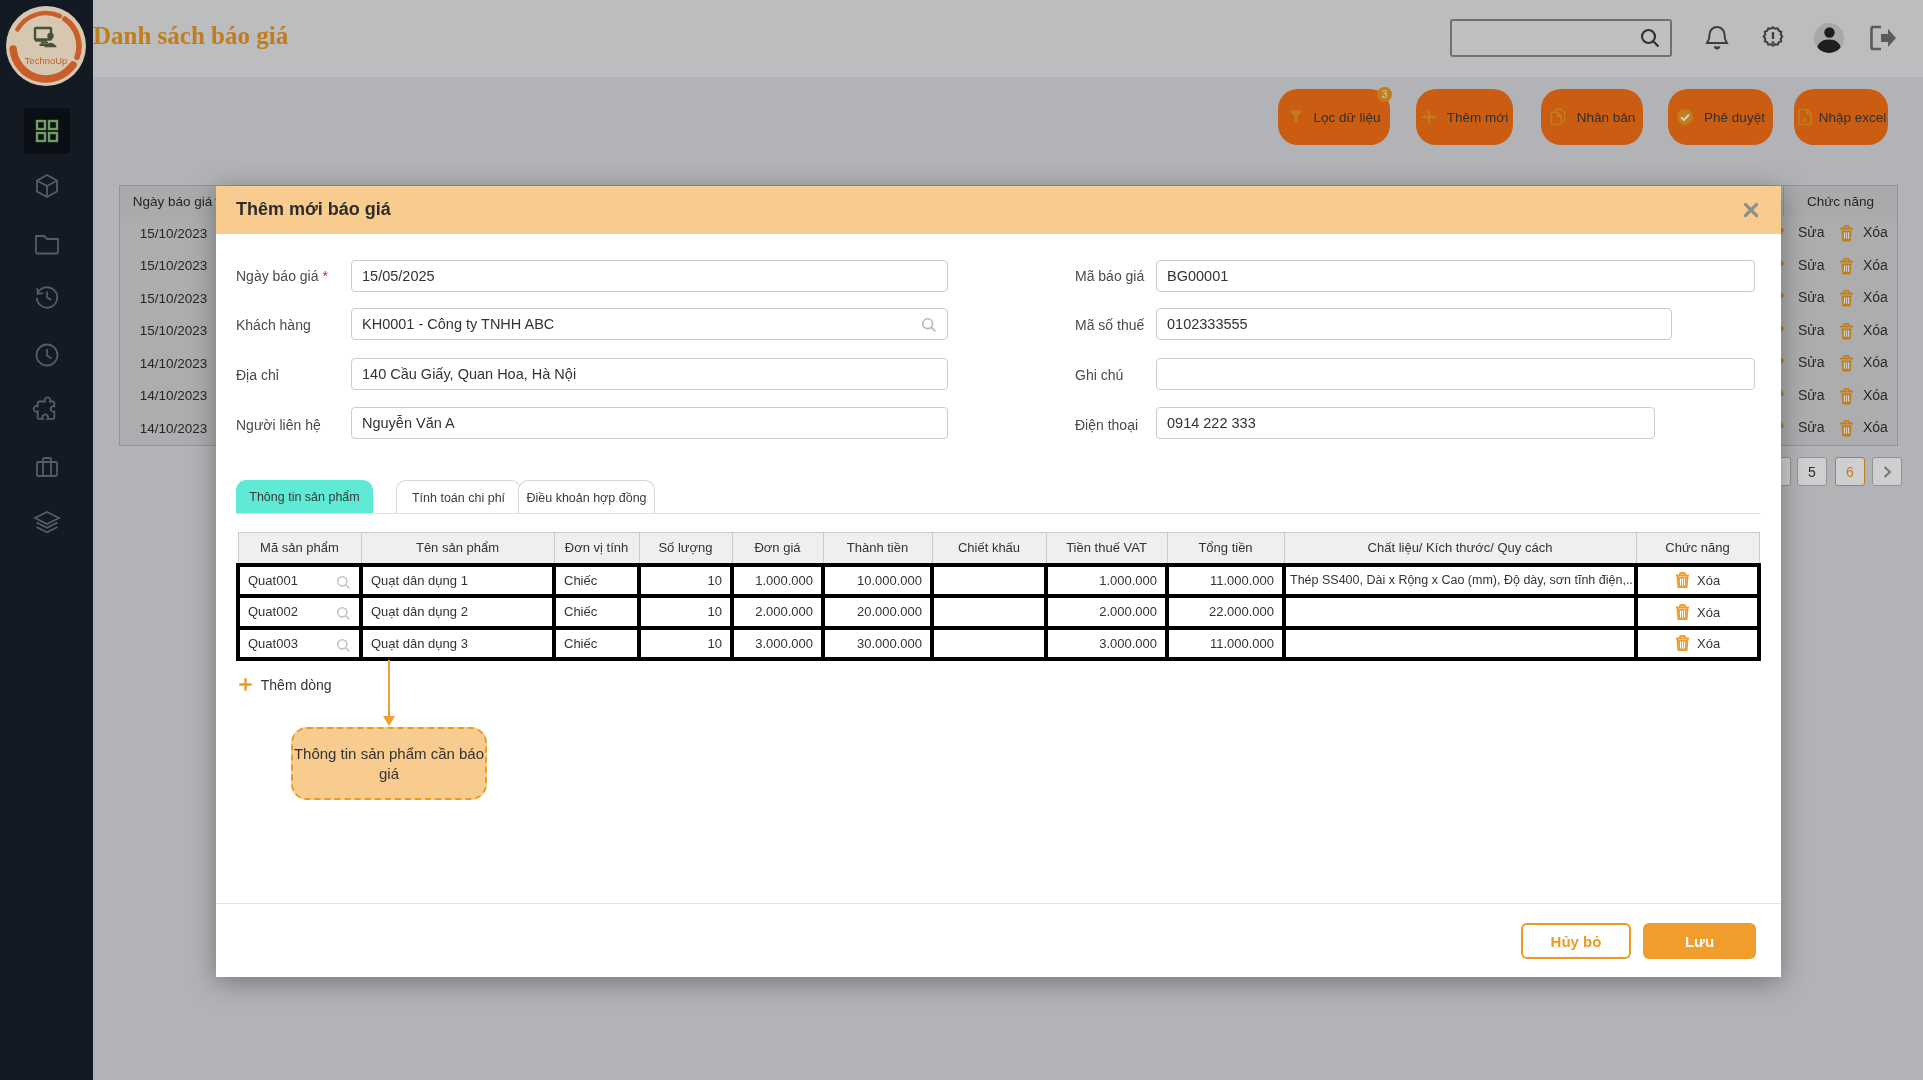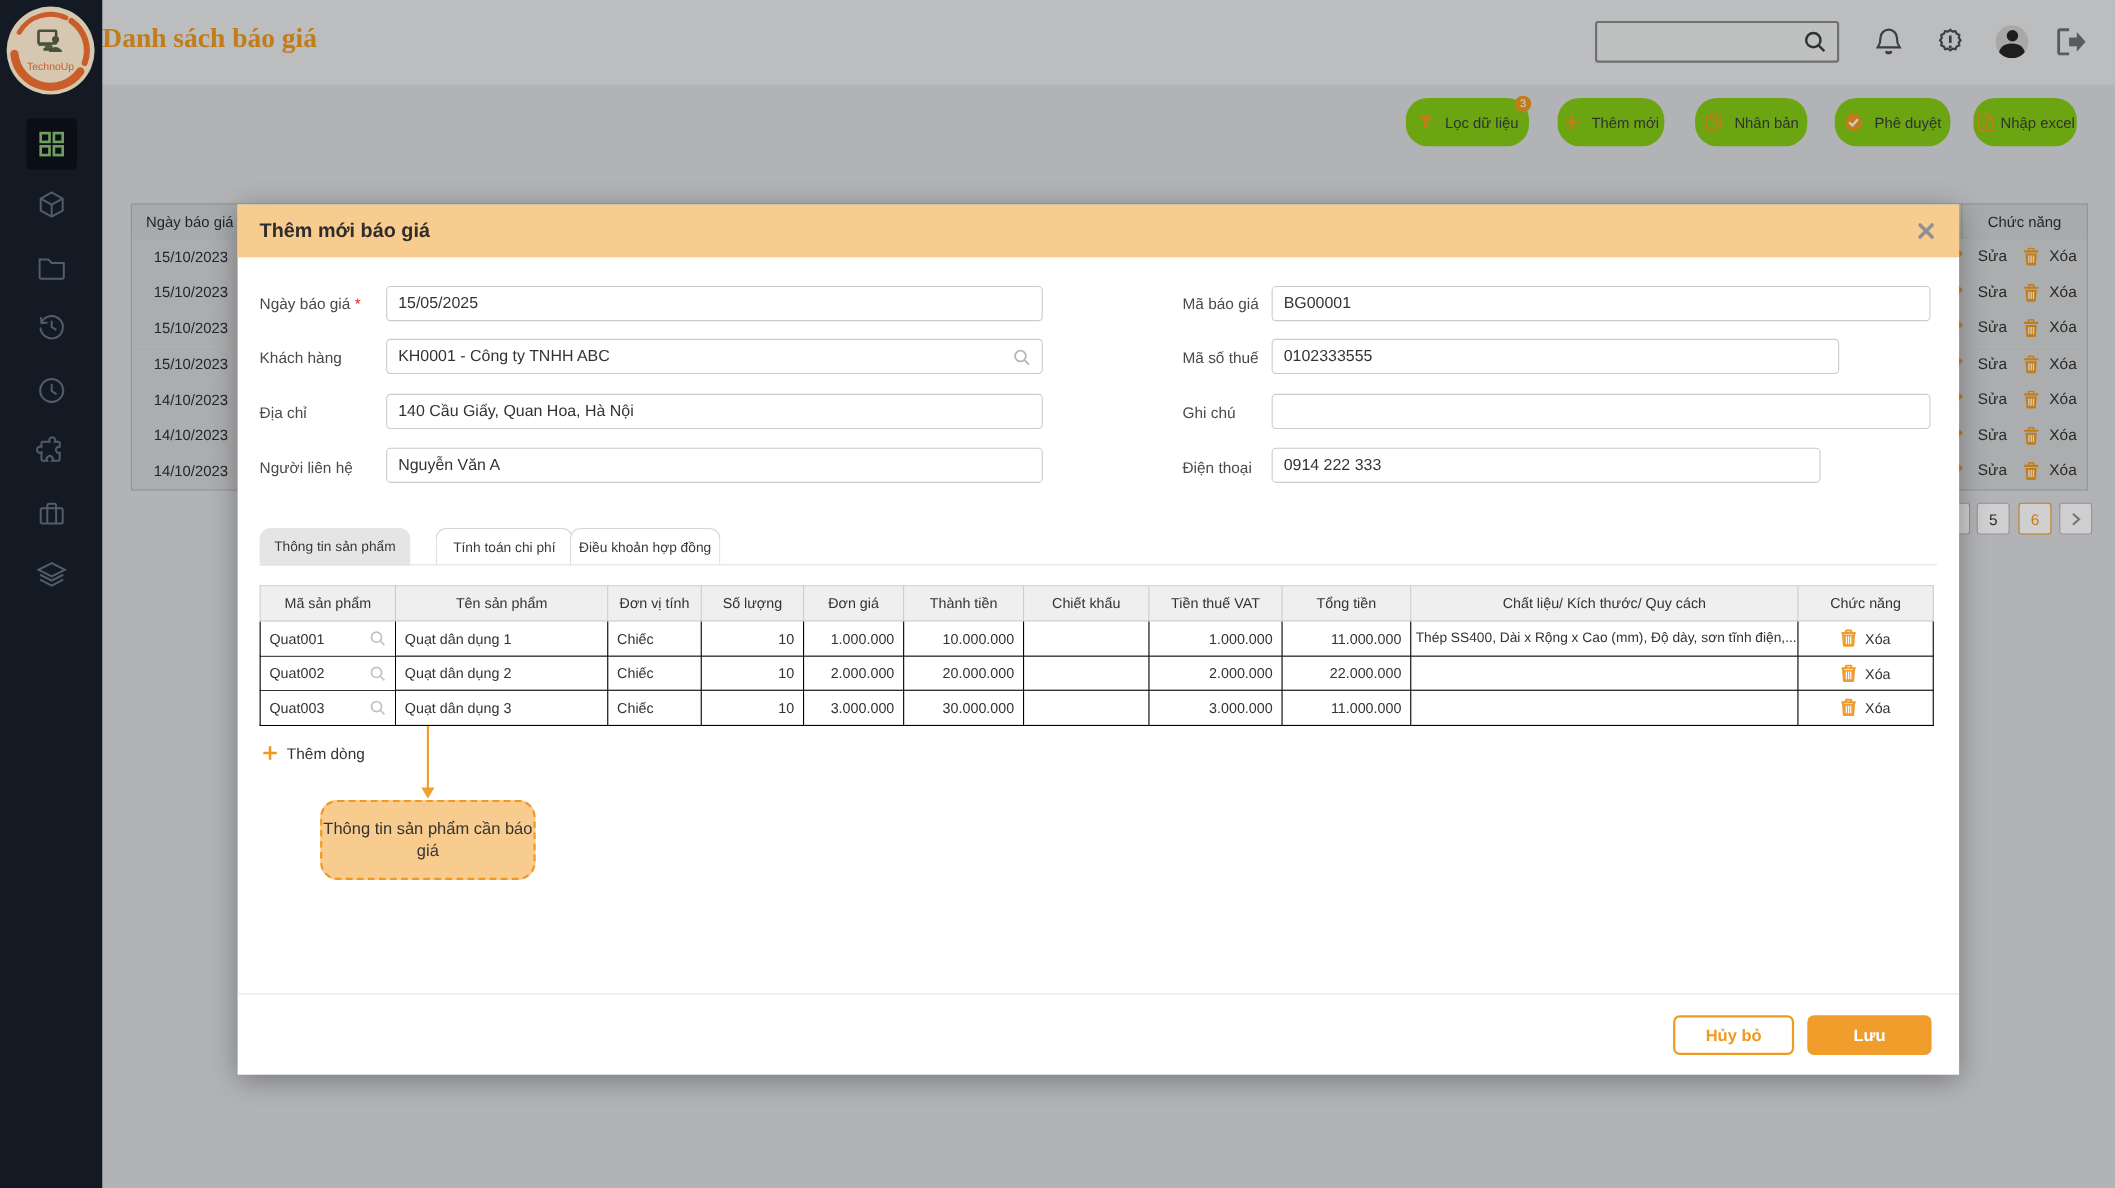--- a/index.html
+++ b/index.html
@@ -14,21 +14,21 @@
 
 #header { position:absolute; left:93px; top:0; width:1830px; height:77px; background:#e8e9eb; z-index:1; }
 #title { position:absolute; left:0; top:22px; width:1718px; font-size:25px; font-weight:700; color:#ee9a20;font-family:Liberation Serif, serif; }
 #searchbox { position:absolute; left:1357px; top:19px; width:222px; height:38px; background:#eceded; border:2px solid #8a8b8d; border-radius:3px; }
 .hicon { position:absolute; top:0; }
 
 
 #content { position:absolute; left:93px; top:77px; width:1830px; height:1003px; background:#dbdde0; z-index:1; }
 
 
-.pill { position:absolute; top:12px; height:44px; background:#84cc16; border-radius:20px; display:flex; align-items:center; justify-content:center; gap:10px; font-size:13.5px; color:#3c3c3c; white-space:nowrap; }
+.pill { position:absolute; top:12px; height:56px; background:#f97316; border-radius:20px; display:flex; align-items:center; justify-content:center; gap:10px; font-size:13.5px; color:#3c3c3c; white-space:nowrap; }
 .badge { position:absolute; width:15px; height:15px; background:#ee9a20; border-radius:50%; color:#fff; font-size:10px; display:flex; align-items:center; justify-content:center; }
 
 
 #bgtable { position:absolute; left:26px; top:108px; width:1779px; }
 .bgth { position:absolute; background:#d0d2d4; border:1px solid #b5b7b9; height:33px; display:flex; align-items:center; justify-content:center; font-size:13.5px; color:#2e2f31; }
 .bgrow { position:absolute; left:0; width:1779px; height:33.5px; background:#d4d6d8; border-left:1px solid #b5b7b9; border-right:1px solid #b5b7b9; border-bottom:1px solid #e3e5e7; }
 .bgdate { position:absolute; left:0; width:107px; top:0; height:100%; display:flex; align-items:center; justify-content:center; font-size:13.5px; color:#2e2f31; }
 .bgact { position:absolute; left:1664px; width:115px; top:0; height:100%; font-size:14px; color:#333; }
 .bgact .sua { position:absolute; left:14px; top:7px; }
 .bgact .xoa { position:absolute; left:79px; top:7px; }
@@ -46,28 +46,28 @@
 #mhead { position:absolute; left:0; top:0; width:1565px; height:48px; background:#f8cc8e; }
 #mhead .t { position:absolute; left:20px; top:13px; font-size:18px; font-weight:700; color:#2d2d2d; }
 #mclose { position:absolute; right:22px; top:16px; }
 
 .flabel { position:absolute; font-size:14px; color:#4a4a4a; }
 .finput { position:absolute; height:32px; background:#fff; border:1px solid #ccc; border-radius:4px; font-size:14.5px; color:#333; display:flex; align-items:center; padding-left:10px; }
 .red { color:#e02121; }
 
 
 .tab { position:absolute; top:294px; height:34px; display:flex; align-items:center; justify-content:center; font-size:12.5px; color:#3a3a3a; border-radius:10px 10px 0 0; }
-.tab.on { background:#e5e5e5; }
+.tab.on { background:#5eead4; }
 .tab.off { background:#fff; border:1px solid #d6d6d6; border-bottom:none; }
 #tabline { position:absolute; left:20px; top:327px; width:1525px; height:1px; background:#e2e2e2; }
 
 
 #ptable { position:absolute; left:20px; top:346px; width:1522px; border-collapse:collapse; table-layout:fixed; }
 #ptable th { background:#efefef; border:1px solid #ccc; height:32px; font-size:13px; font-weight:400; color:#333; }
-#ptable td { background:#fff; border:1px solid #000000; height:31.6px; font-size:13px; color:#333; padding:0 8px; }
+#ptable td { background:#fff; border:4px solid #000000; height:31.6px; font-size:13px; color:#333; padding:0 8px; }
 #ptable td.num { text-align:right; }
 
 #addrow { position:absolute; left:22px; top:491px; font-size:14px; color:#333; }
 
 
 #callout { position:absolute; left:75px; top:541px; width:196px; height:73px; background:#f8cc8e; border:2px dashed #ee9a20; border-radius:16px; display:flex; align-items:center; justify-content:center; text-align:center; font-size:15px; color:#333; line-height:1.3; }
 #cline { position:absolute; left:172px; top:474px; width:2px; height:58px; background:#f0a030; }
 #carrow { position:absolute; left:166.5px; top:530px; width:0; height:0; border-left:6.5px solid transparent; border-right:6.5px solid transparent; border-top:10px solid #f0a030; }
 
 

